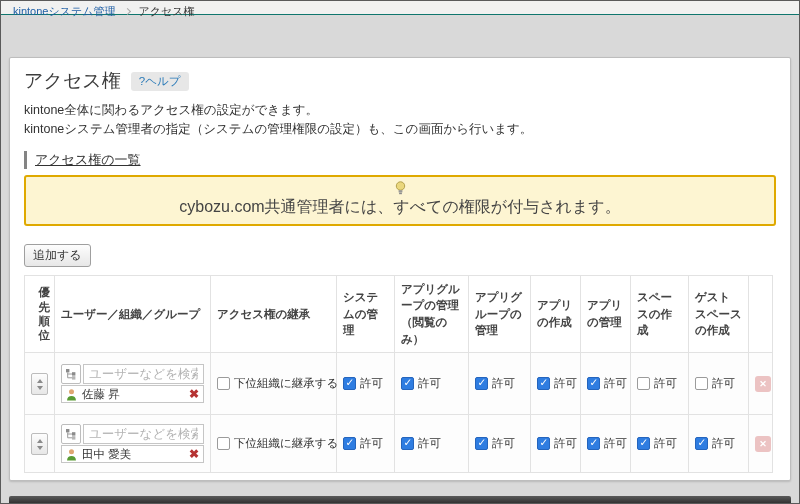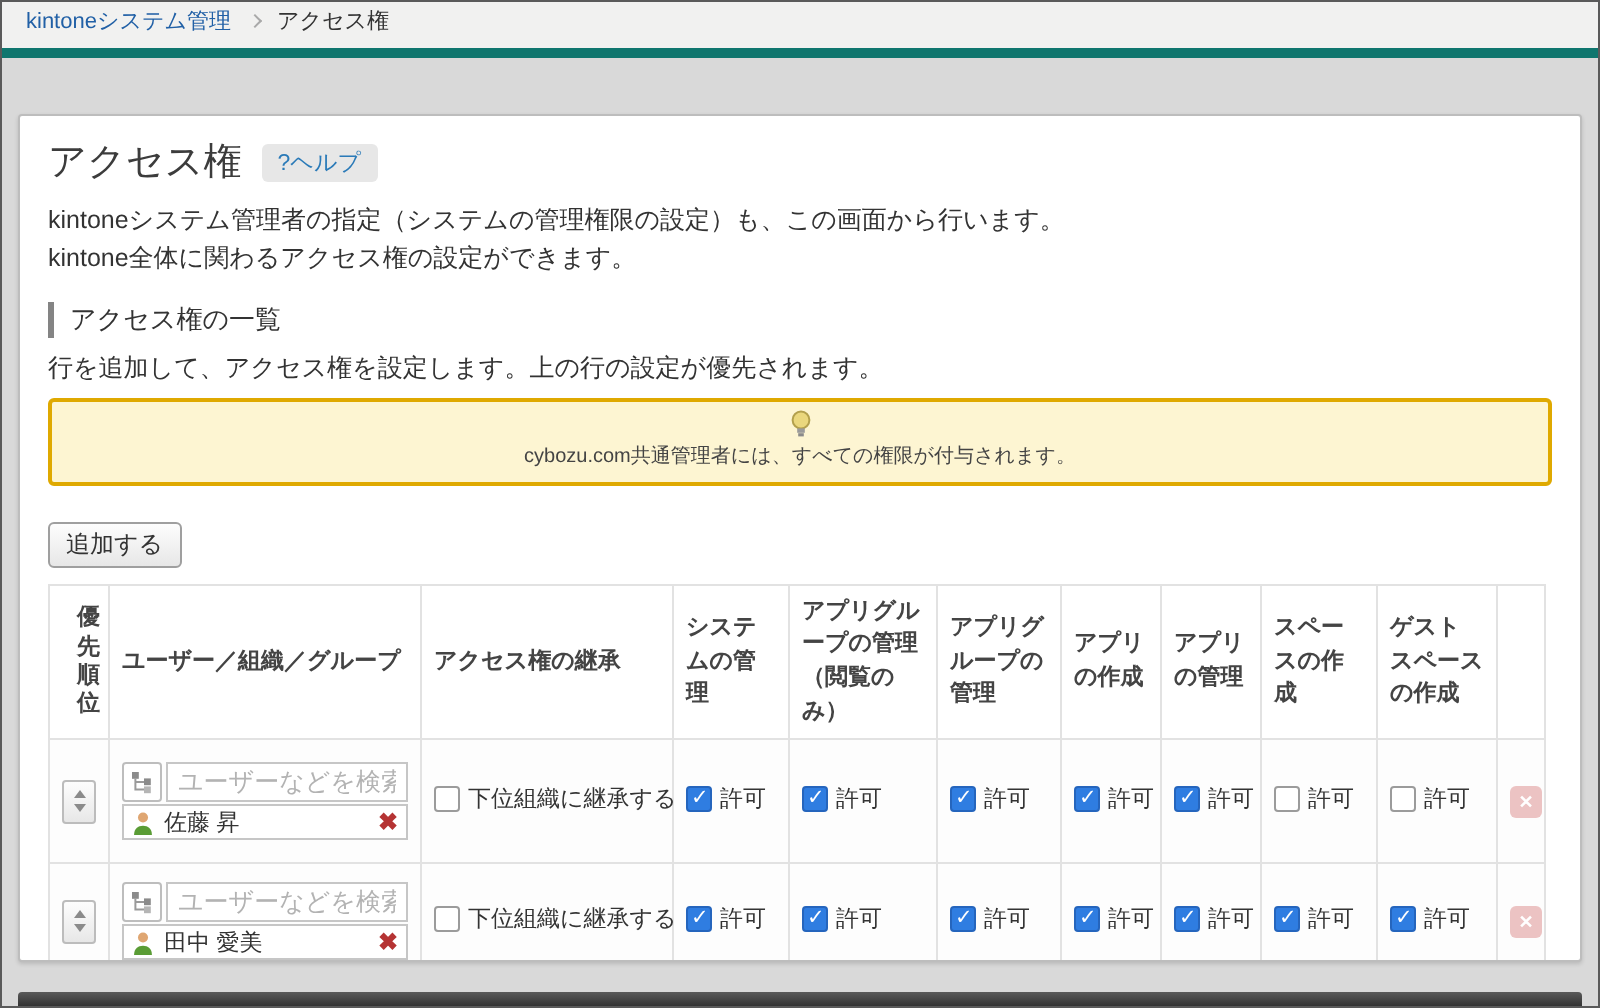--- a/index.html
+++ b/index.html
@@ -1,43 +1,43 @@
 <!DOCTYPE html>
 <html><head>
 <meta charset="utf-8">
 <style>
   * { box-sizing: border-box; margin: 0; padding: 0; }
   html,body { width:800px; height:504px; overflow:hidden; }
   body { font-family:"Liberation Sans","DejaVu Sans",sans-serif; background:#d9d9d9; position:relative; border:1px solid #5a5a5a; }
 
   
-  .crumb-bar { height:28px; background:#f1f1f0; border-bottom:5px solid #0f766e; padding:0 12px; font-size:11px; line-height:20px; color:#333; }
+  .crumb-bar { height:14px; background:#f1f1f0; border-bottom:1px solid #0f766e; padding:0 12px; font-size:11px; line-height:20px; color:#333; }
   .crumb-link { color:#2160a6; text-decoration:none; cursor:pointer; }
   .chev { display:inline-block; width:5px; height:5px; border-top:1px solid #a9a9a9; border-right:1px solid #a9a9a9; transform:rotate(45deg); margin:0 9px 1px 9px; }
 
   
   .toolbar { height:32px; background:linear-gradient(#535353,#2b2b2b 55%,#1f1f1f); border-bottom:1px solid #111; display:flex; align-items:center; padding-left:10px;margin-top:48px; }
   .save-btn { font-family:inherit; font-size:12px; font-weight:bold; color:#fff; padding:3px 17px; background:linear-gradient(#5f9ee9,#2e6fd2); border:1px solid #1f55a8; border-radius:4px; cursor:pointer; text-shadow:0 -1px 0 rgba(0,0,0,.3); }
 
   
   .page-body { position:absolute; top:50px; left:0; right:0; bottom:0; background:#d9d9d9; padding:6px 8px 0; }
   .panel { background:#fff; border:1px solid #bdbdbd; border-radius:2px; height:424px; padding:10px 14px; overflow:hidden; box-shadow:0 1px 2px rgba(0,0,0,.15); }
 
   .title-row { display:flex; align-items:center; gap:10px; }
   .page-title { font-size:19px; font-weight:normal; color:#3c3c3c; }
   .help-badge { font-size:11.5px; color:#2a7ab8; background:#e7e7e7; border-radius:3px; padding:2px 8px; text-decoration:none; cursor:pointer; }
 
   .desc { margin-top:7px; font-size:12.5px; color:#333; line-height:1.5; }
 
-  .section-head { margin-top:12px; border-left:3px solid #848484; padding-left:8px; font-size:13px; color:#333; line-height:1.4; }
+  .section-head { margin-top:12px; border-left:3px solid #848484; padding-left:8px; font-size:13px; color:#333; line-height:1.4;text-decoration:underline; }
   .note { margin-top:7px; font-size:12.5px; color:#333; }
 
   .info-box { margin-top:6px; border:2px solid #dfa900; background:#fdf5d2; border-radius:3px; text-align:center; padding:4px 6px 6px; }
   .bulb { display:block; margin:0 auto 1px; }
-  .info-text { font-size:10px; color:#444; }
+  .info-text { font-size:16px; color:#444; }
 
   .add-btn { font-family:inherit; margin-top:18px; font-size:12px; color:#333; padding:2px 8px; background:linear-gradient(#fdfdfd,#e7e7e7); border:1px solid #9f9f9f; border-radius:3px; cursor:pointer; }
 
   
   table { margin-top:8px; border-collapse:collapse; table-layout:fixed; width:748px; }
   th, td { border:1px solid #e2e2e2; font-size:11.5px; color:#333; vertical-align:middle; }
   th { font-weight:bold; color:#444; text-align:left; padding:5px 6px; height:46px; line-height:1.45; background:#fff; }
   th.c-pri { text-align:right; padding:5px 4px; line-height:1.25; }
   td { padding:6px 6px; background:#fdfdfd; }
   td.c-pri { text-align:center; }
@@ -76,26 +76,25 @@
 
 <div class="page-body">
   <div class="panel">
 
     <div class="title-row">
       <h1 class="page-title">アクセス権</h1>
       <a class="help-badge">?ヘルプ</a>
     </div>
 
     <div class="desc">
+      <div>kintone全体に関わるアクセス権の設定ができます。</div>
       <div>kintoneシステム管理者の指定（システムの管理権限の設定）も、この画面から行います。</div>
-      <div>kintone全体に関わるアクセス権の設定ができます。</div>
     </div>
 
     <div class="section-head">アクセス権の一覧</div>
-    <div class="note">行を追加して、アクセス権を設定します。上の行の設定が優先されます。</div>
 
     <div class="info-box">
       <svg class="bulb" width="13" height="15" viewBox="0 0 13 15">
         <circle cx="6.5" cy="5" r="4.2" fill="#ead77d" stroke="#b3a04d" stroke-width="1"></circle>
         <rect x="4.6" y="9.2" width="3.8" height="2.2" fill="#9a9a9a"></rect>
         <rect x="5.1" y="11.6" width="2.8" height="1.6" fill="#8a8a8a"></rect>
       </svg>
       <div class="info-text">cybozu.com共通管理者には、すべての権限が付与されます。</div>
     </div>
 

